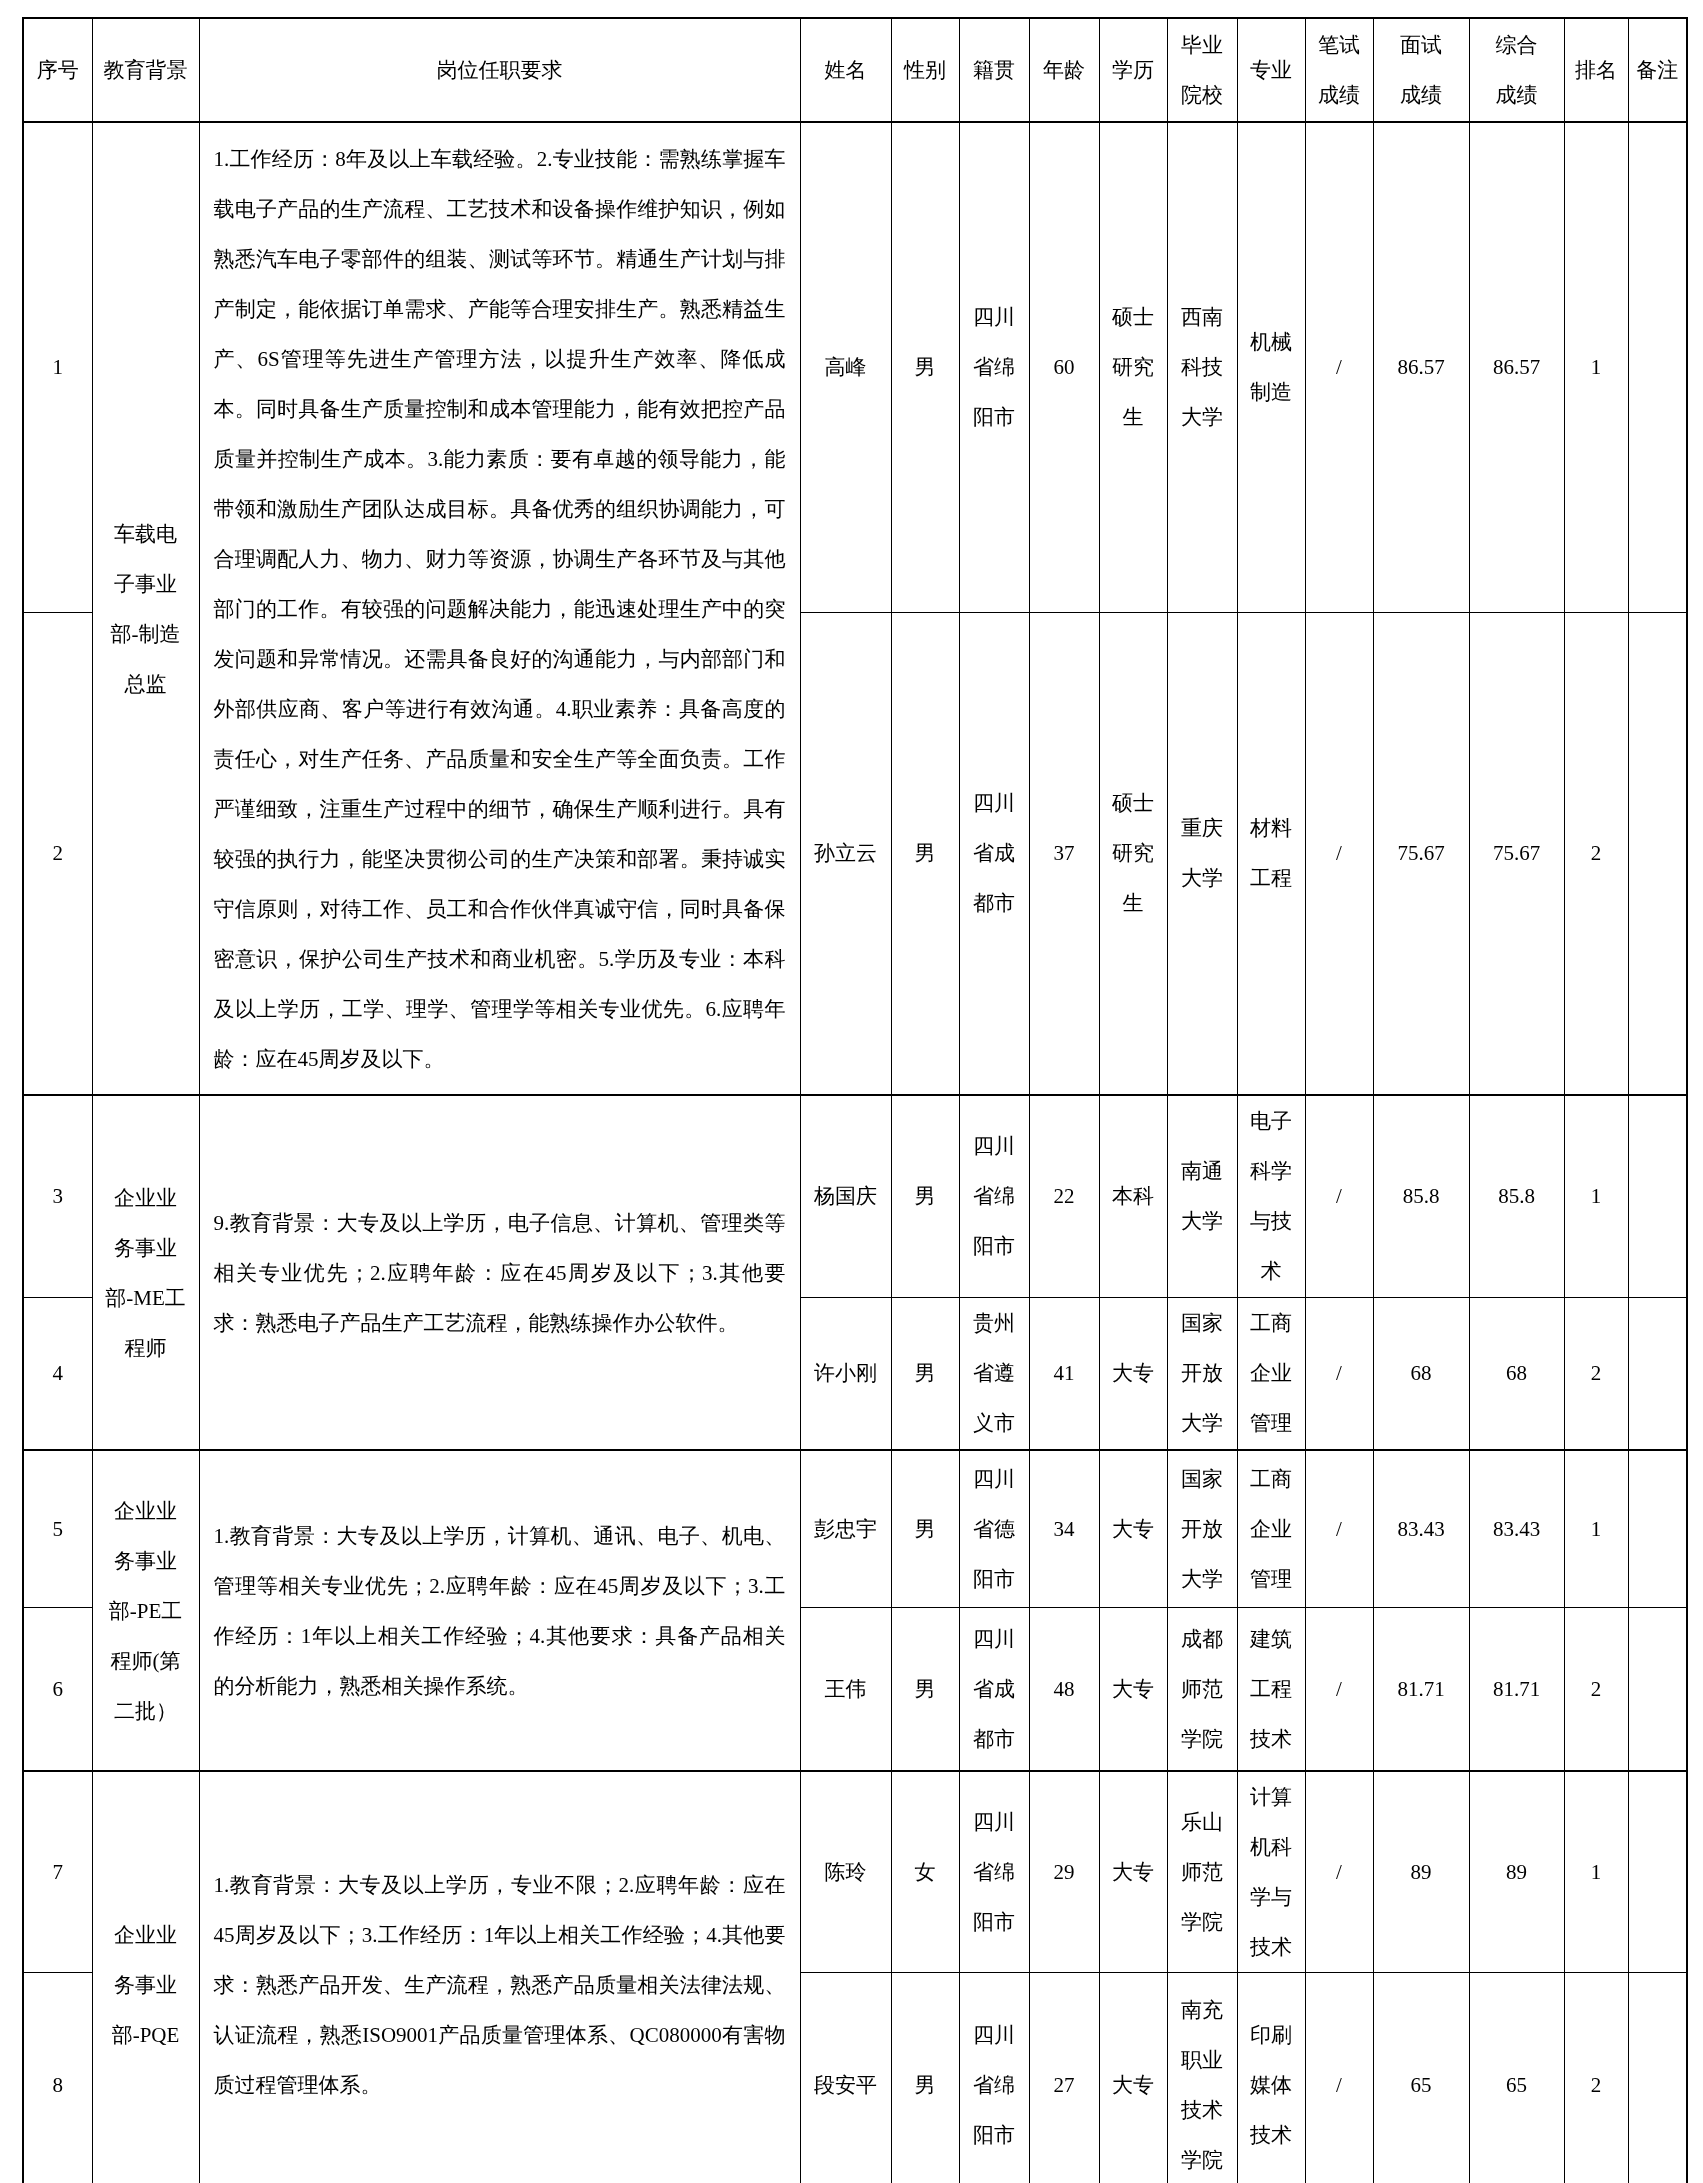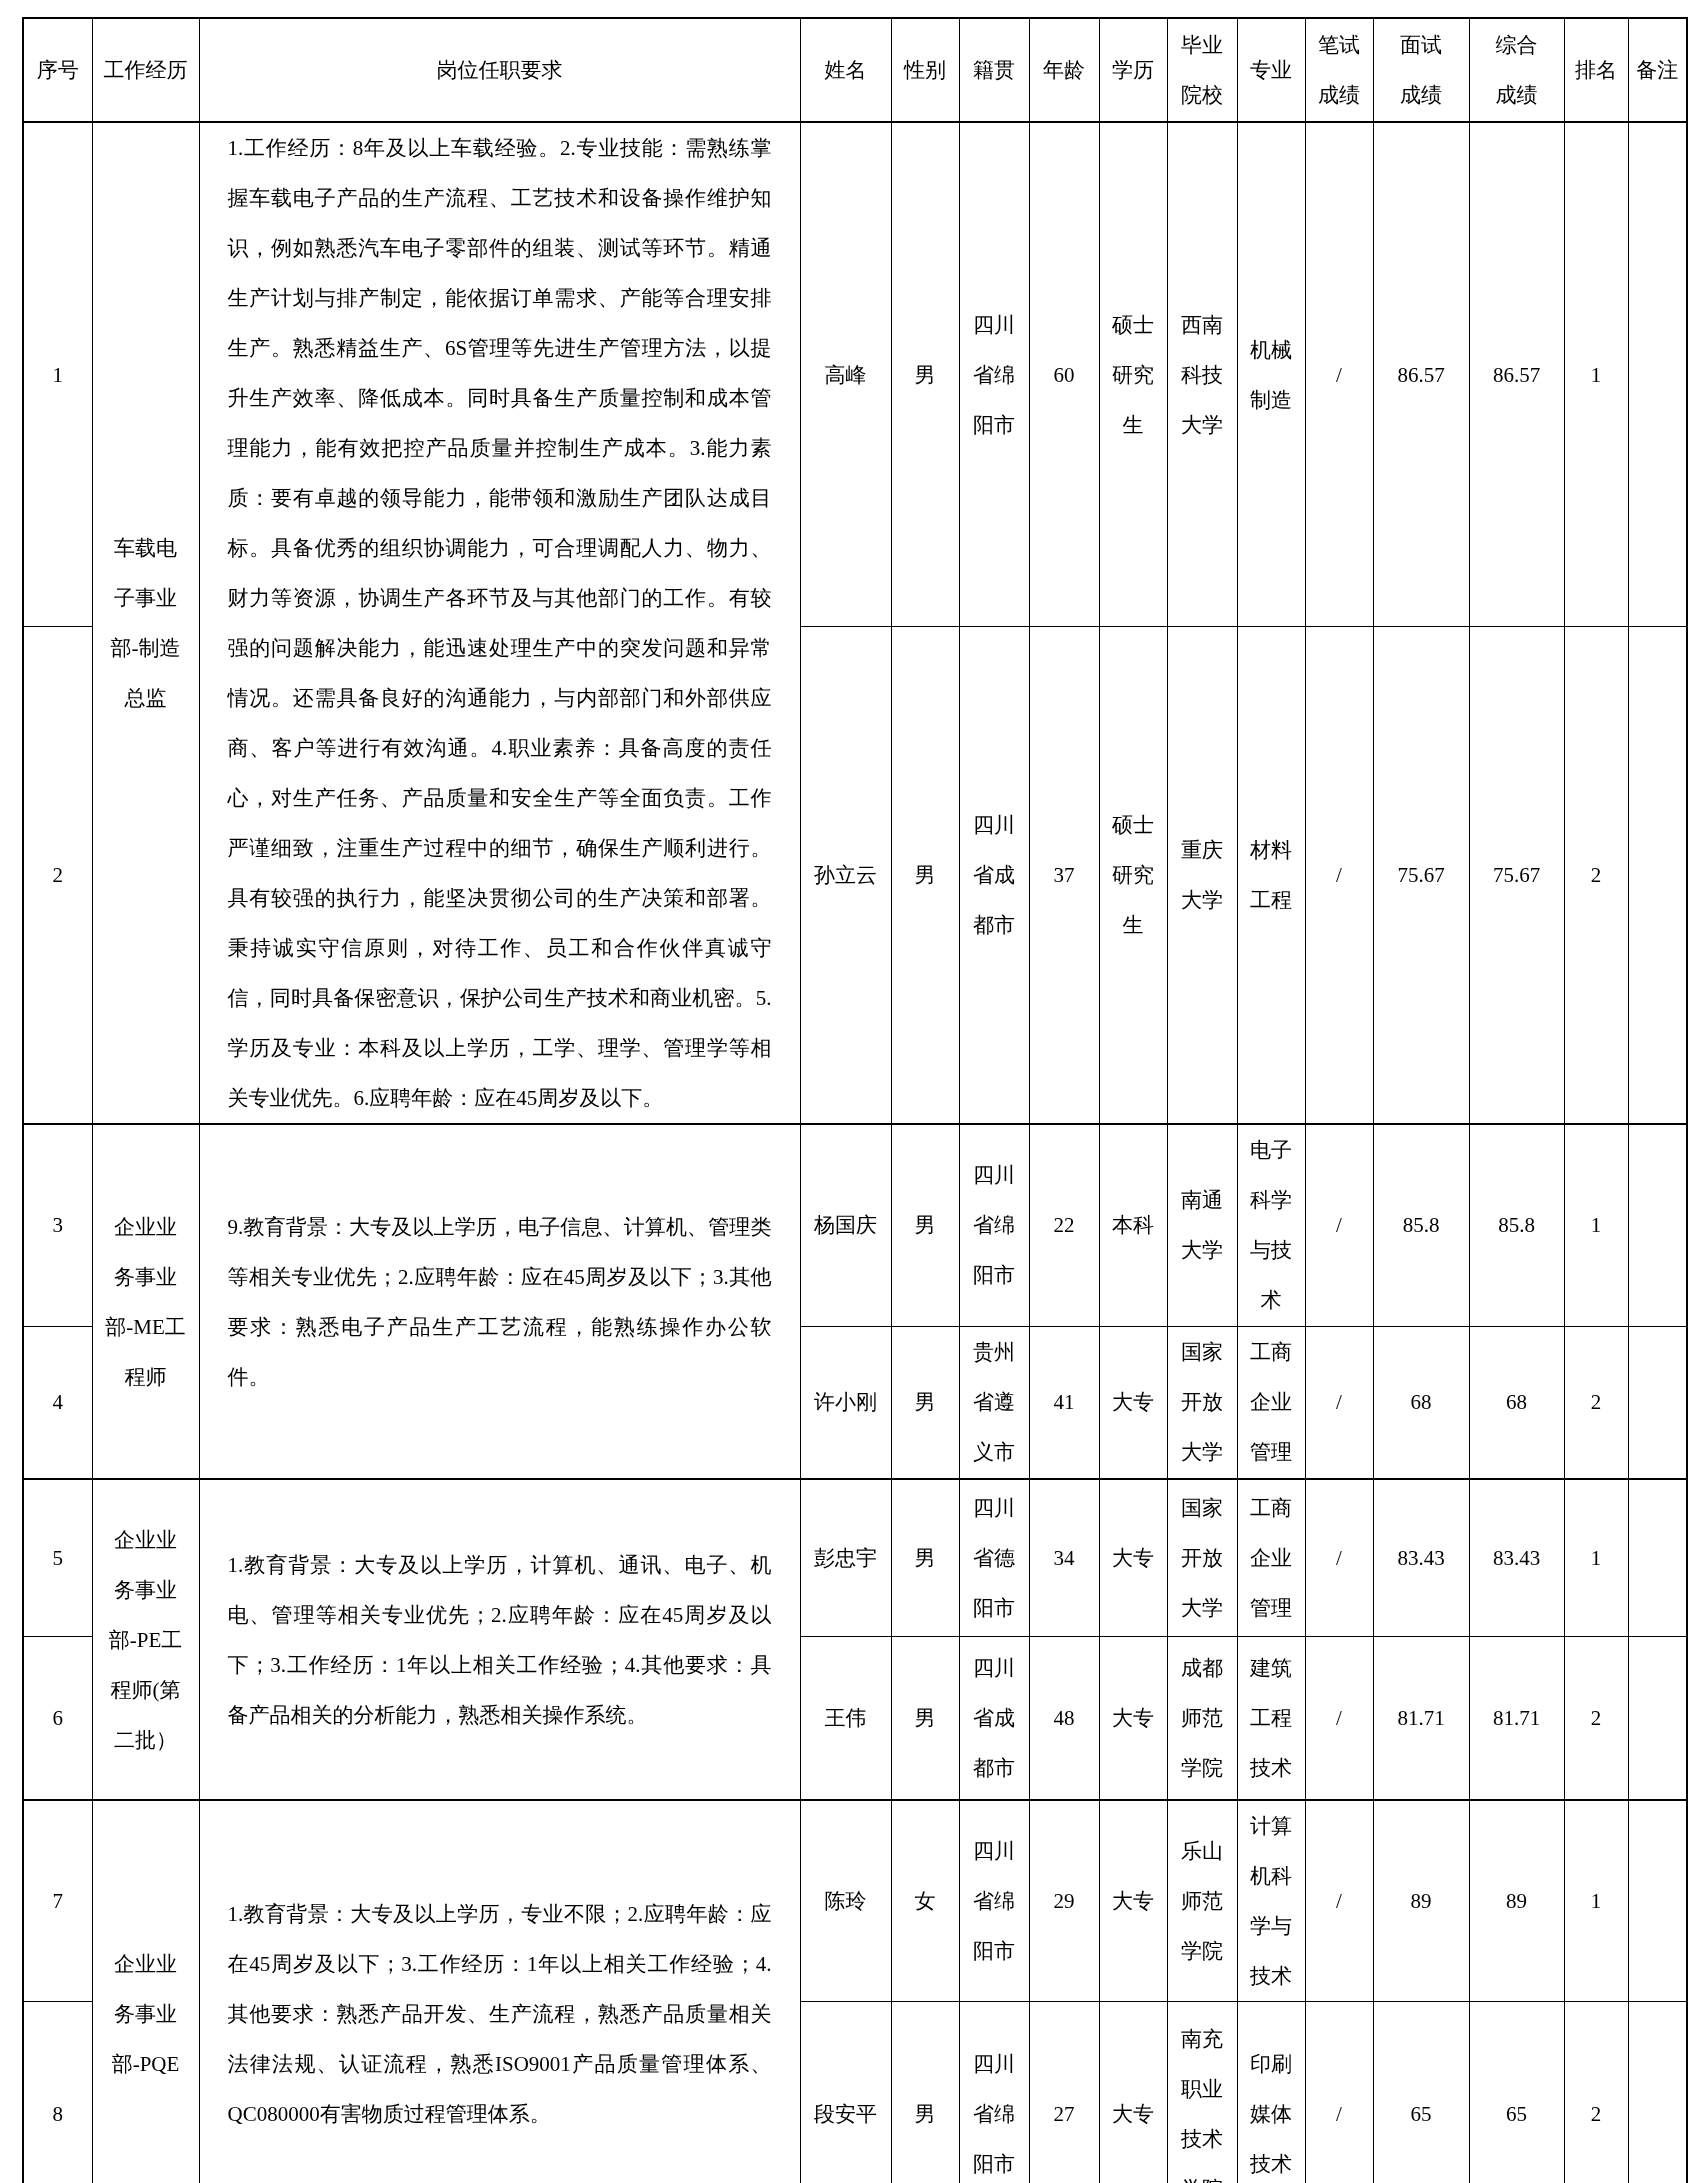--- a/index.html
+++ b/index.html
@@ -19,21 +19,21 @@
     font-size:21px; font-weight:normal;
     text-align:center; vertical-align:middle;
     padding:0; line-height:50px;
     overflow:hidden;
   }
   thead th { border-bottom:2.8px solid #000; }
   tr.sec td { border-top:2.8px solid #000; }
   .ml { white-space:pre-line; }
   td.req {
     text-align:justify; text-align-last:left;
-    padding:0 28px; white-space:normal;
+    padding:0 14px; white-space:normal;
   }
   
   tr.hh  { height:104px; }
   tr.r1  { height:490px; }
   tr.r2  { height:483px; }
   tr.r3  { height:202px; }
   tr.r4  { height:153px; }
   tr.r5  { height:157px; }
   tr.r6  { height:164px; }
   tr.r7  { height:176px; }
@@ -56,21 +56,21 @@
     <col style="width:68px">
       <col style="width:68px">
       <col style="width:96px">
     <col style="width:95px">
       <col style="width:64px">
       <col style="width:59px">
   </colgroup>
   <thead>
     <tr class="hh">
       <th>序号</th>
-      <th>工作经历</th>
+      <th>教育背景</th>
       <th>岗位任职要求</th>
       <th>姓名</th>
       <th>性别</th>
       <th>籍贯</th>
       <th>年龄</th>
       <th>学历</th>
       <th class="ml">毕业
 院校</th>
       <th>专业</th>
       <th class="ml">笔试

